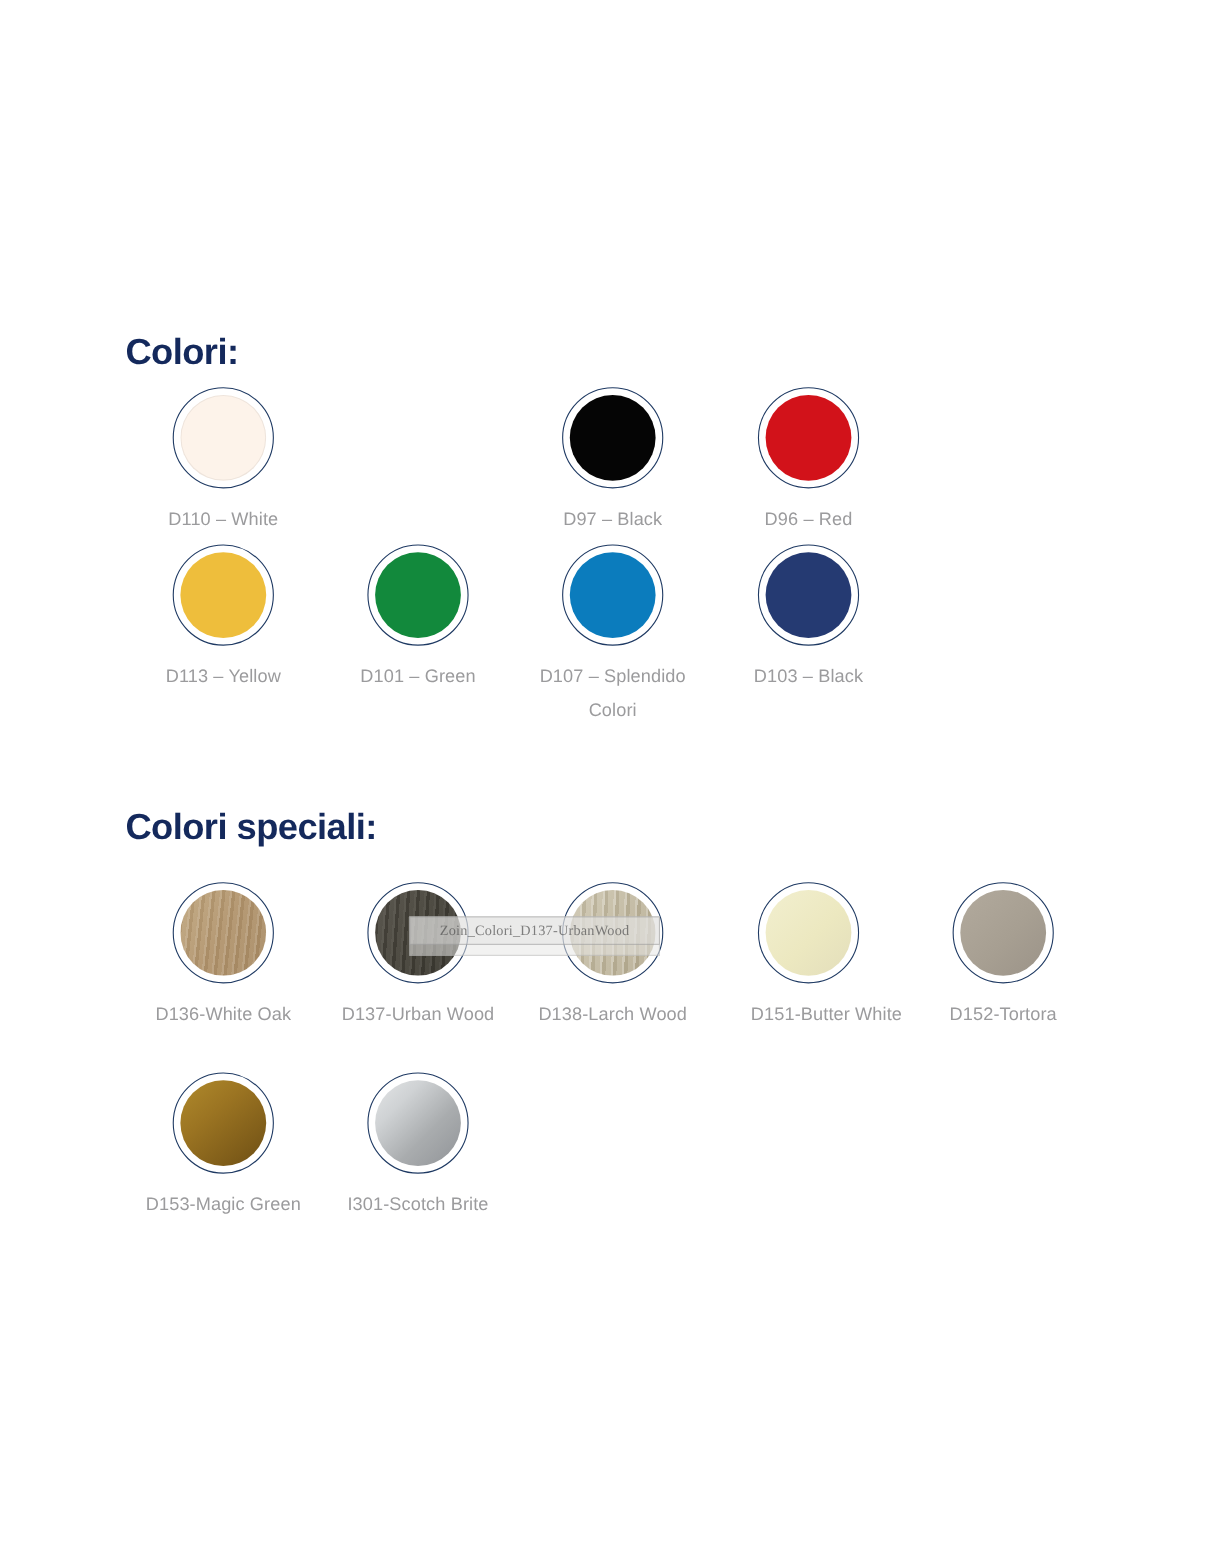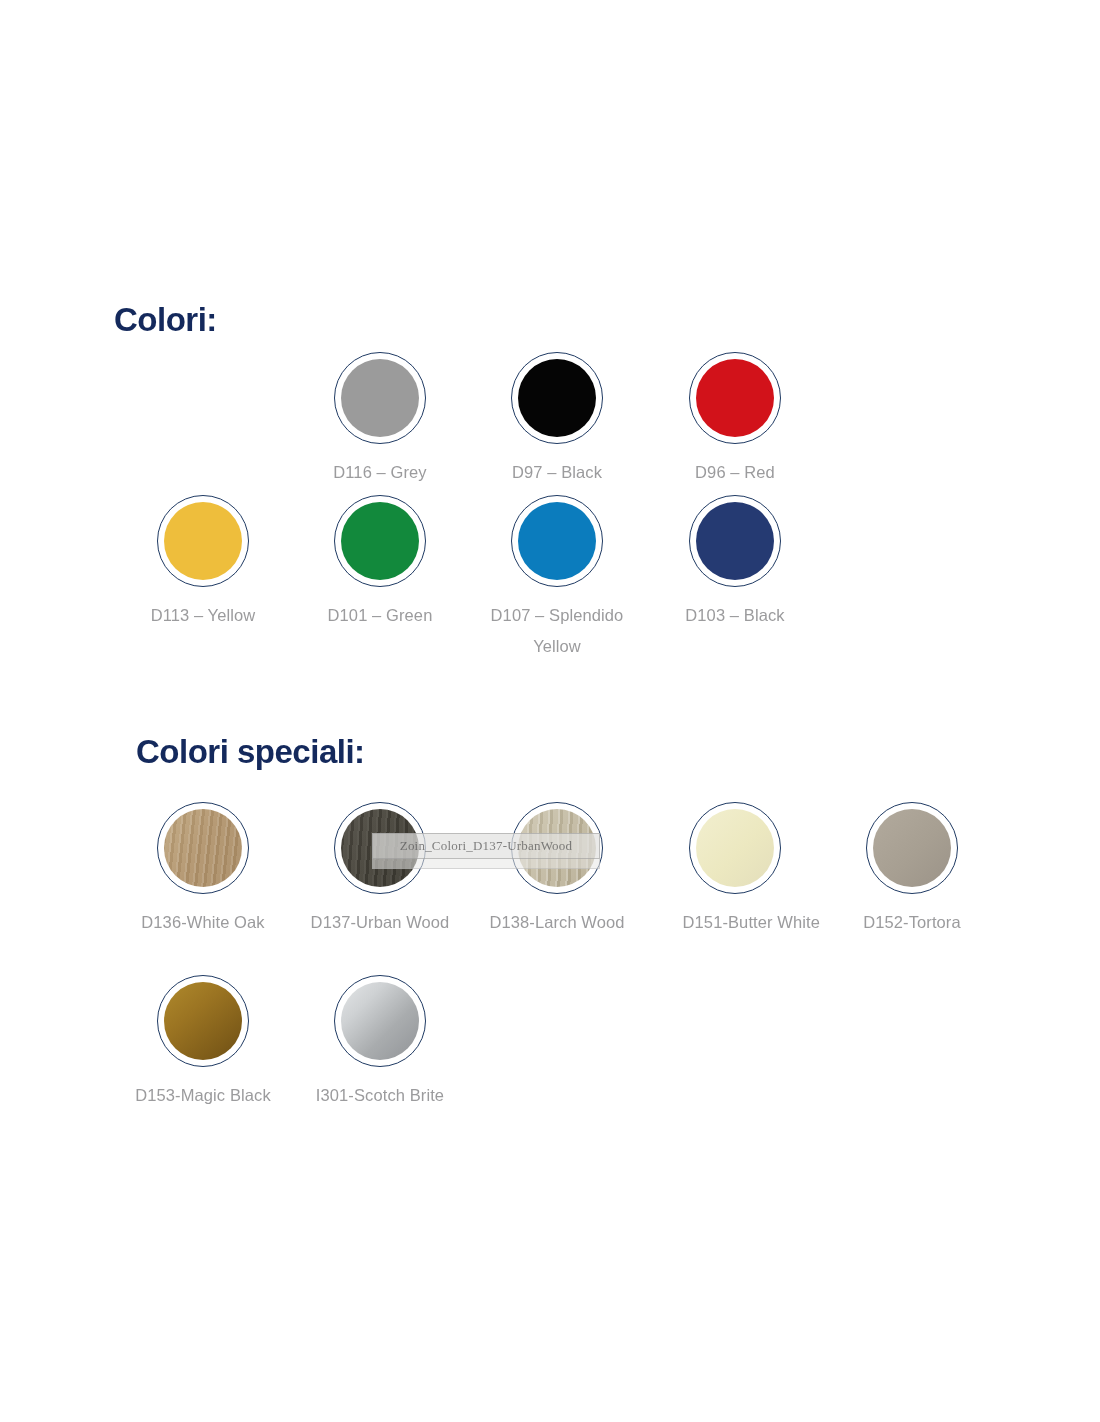--- a/index.html
+++ b/index.html
@@ -26,21 +26,21 @@
     position: absolute;
     font-family: "Liberation Sans", sans-serif;
     font-weight: bold;
     font-size: 33px;
     letter-spacing: -0.5px;
     color: #14295c;
     white-space: nowrap;
   }
 
   #title-colori   { left: 114px; top: 301px; }
-  #title-speciali { left: 114px; top: 733px; margin-left: 22px; }
+  #title-speciali { left: 114px; top: 733px; }
 
   .swatch {
     position: absolute;
     width: 170px;
     text-align: center;
   }
 
   .ring {
     position: relative;
     width: 92px;
@@ -105,27 +105,27 @@
     box-sizing: border-box;
   }
 </style>
 </head>
 <body>
 
 <div class="page">
 
   <div class="section-title" id="title-colori">Colori:</div>
 
-
-  <div class="swatch" style="left:295px; top:352px;">
-    <div class="ring">
-      <div class="disc" style="background:#9b9b9b;"></div>
-    </div>
-    <div class="caption">D116 – Grey</div>
-  </div>
+  <div class="swatch" style="left:118px; top:352px;">
+    <div class="ring">
+      <div class="disc hairline" style="background:#fdf3ea;"></div>
+    </div>
+    <div class="caption">D110 – White</div>
+  </div>
+
 
   <div class="swatch" style="left:472px; top:352px;">
     <div class="ring">
       <div class="disc" style="background:#050505;"></div>
     </div>
     <div class="caption">D97 – Black</div>
   </div>
 
   <div class="swatch" style="left:650px; top:352px;">
     <div class="ring">
@@ -146,21 +146,21 @@
     <div class="ring">
       <div class="disc" style="background:#12893c;"></div>
     </div>
     <div class="caption">D101 – Green</div>
   </div>
 
   <div class="swatch" style="left:472px; top:495px;">
     <div class="ring">
       <div class="disc" style="background:#0b7cbd;"></div>
     </div>
-    <div class="caption">D107 – Splendido Yellow</div>
+    <div class="caption">D107 – Splendido Colori</div>
   </div>
 
   <div class="swatch" style="left:650px; top:495px;">
     <div class="ring">
       <div class="disc" style="background:#253a72;"></div>
     </div>
     <div class="caption">D103 – Black</div>
   </div>
 
   <div class="section-title" id="title-speciali">Colori speciali:</div>
@@ -212,21 +212,21 @@
     <div class="ring">
       <div class="disc" style="background:linear-gradient(135deg,#b2aa9d 0%,#a79f92 55%,#9b9388 100%);"></div>
     </div>
     <div class="caption">D152-Tortora</div>
   </div>
 
   <div class="swatch" style="left:118px; top:975px;">
     <div class="ring">
       <div class="disc" style="background:linear-gradient(140deg,#b08a2c 0%,#9b7422 38%,#7e5c19 78%,#6b4d14 100%);"></div>
     </div>
-    <div class="caption">D153-Magic Black</div>
+    <div class="caption">D153-Magic Green</div>
   </div>
 
   <div class="swatch" style="left:295px; top:975px;">
     <div class="ring">
       <div class="disc" style="background:linear-gradient(135deg,#e4e6e7 0%,#cfd2d4 28%,#a9acae 62%,#9a9da0 85%,#bfc2c4 100%);"></div>
     </div>
     <div class="caption">I301-Scotch Brite</div>
   </div>
 
   <div id="hover-tooltip-tail"></div>

